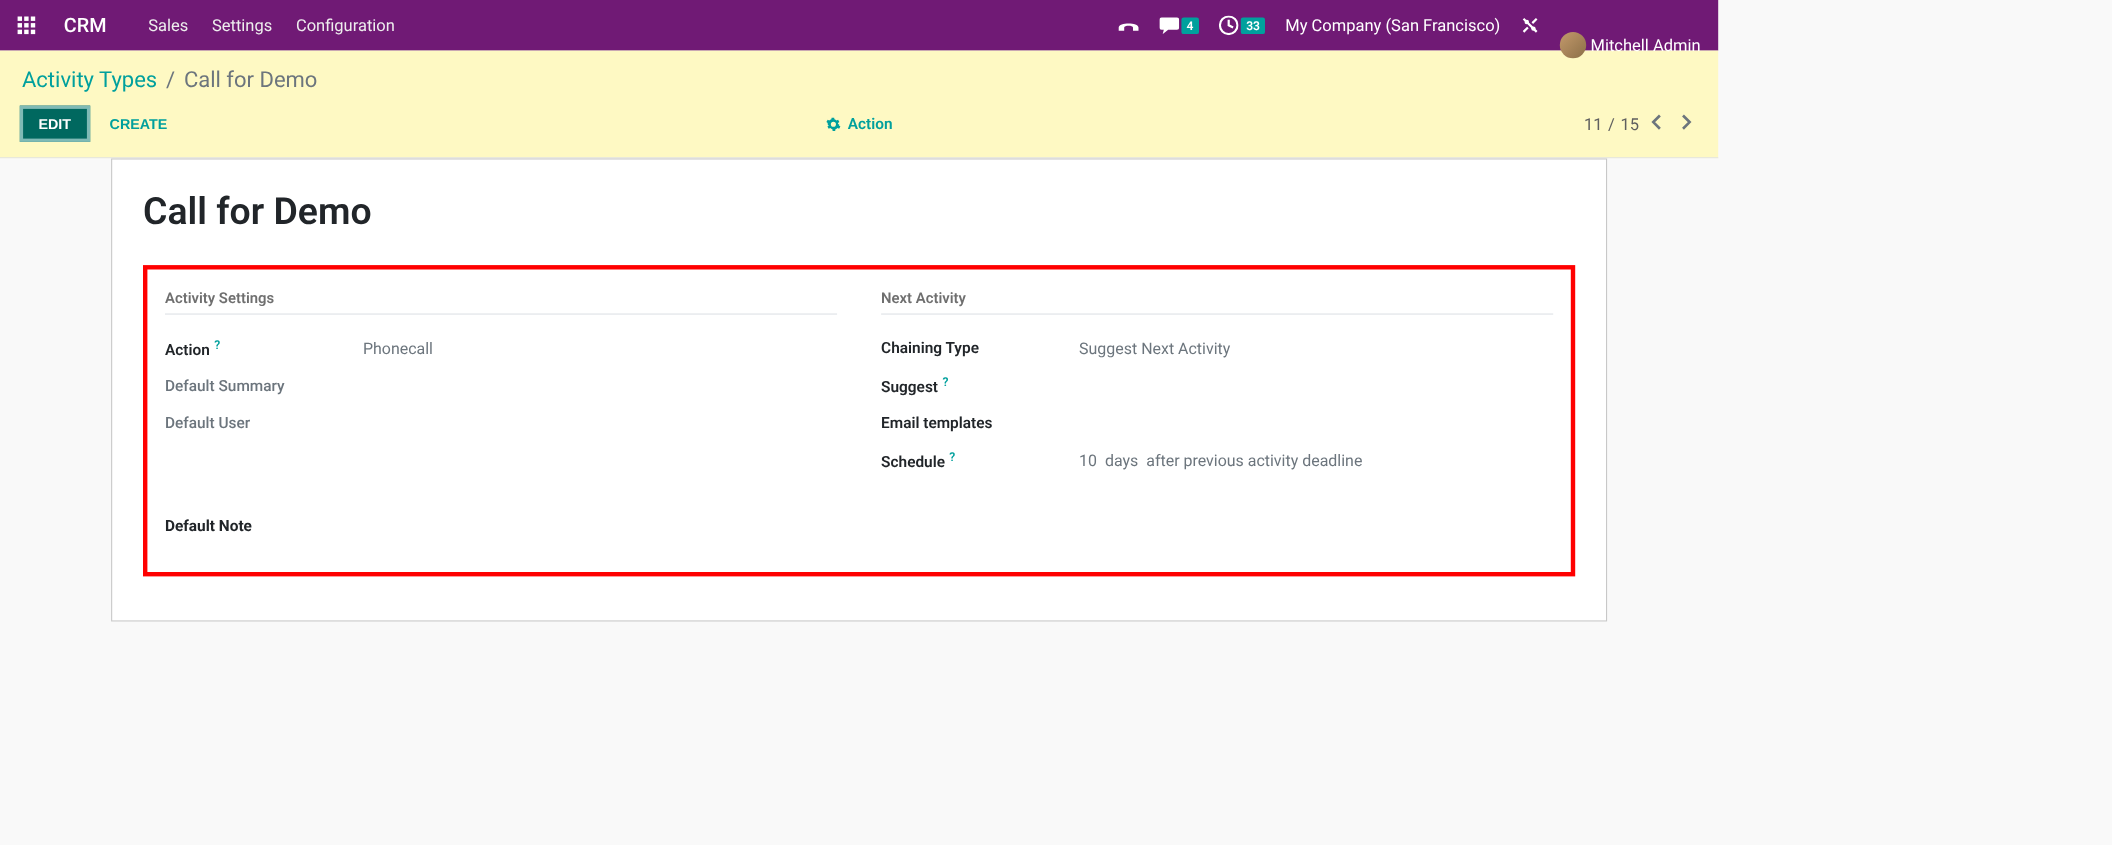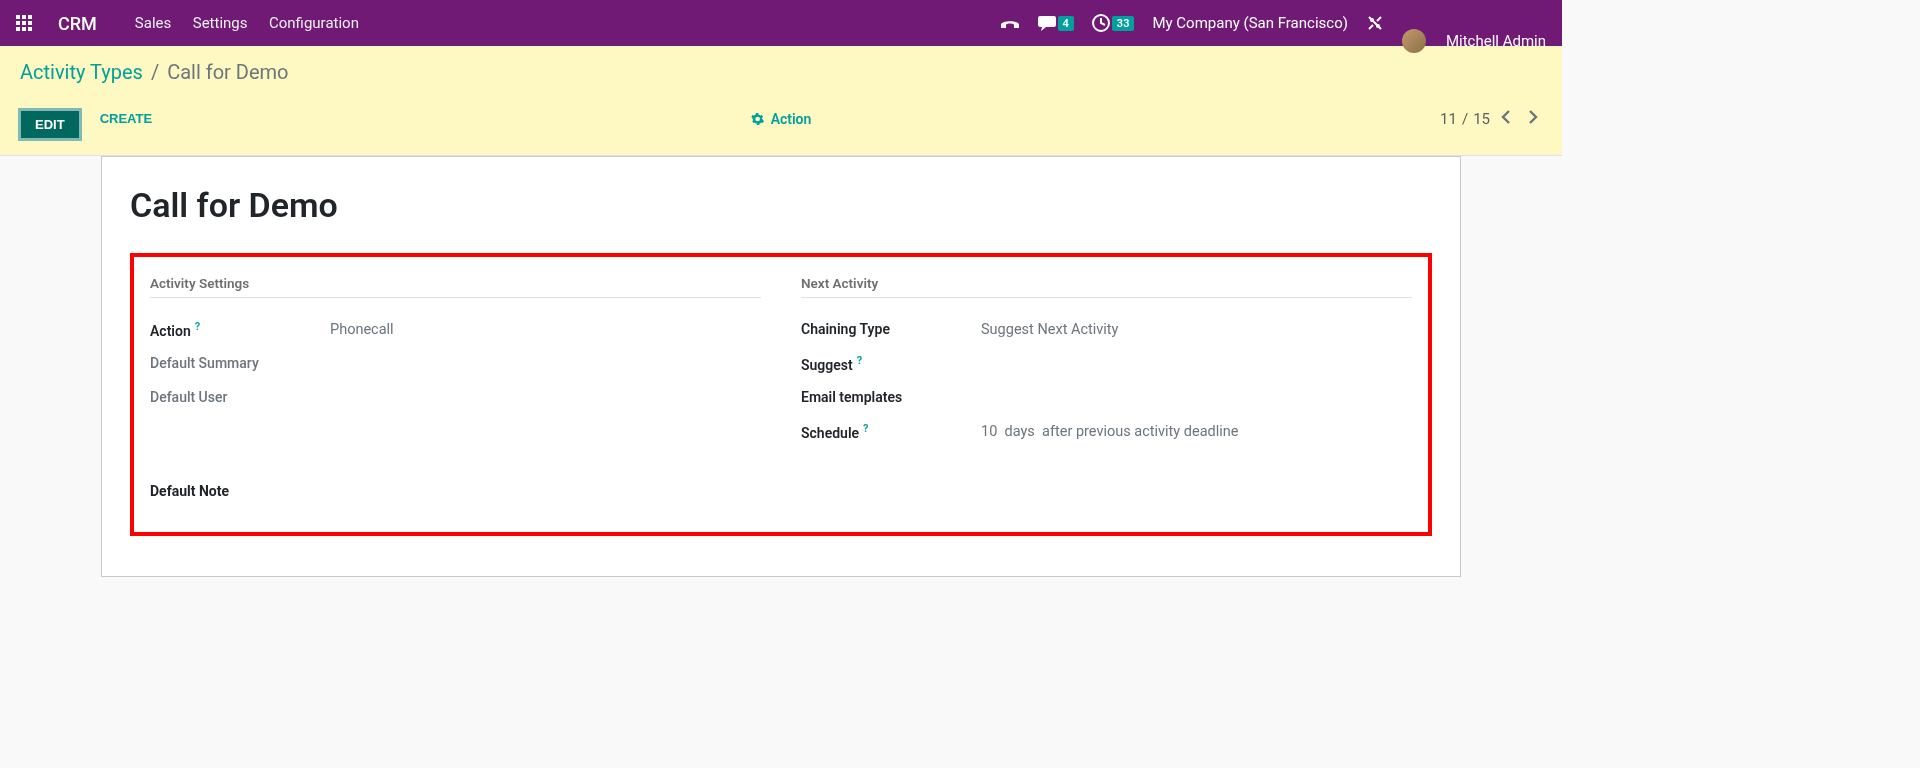--- a/index.html
+++ b/index.html
@@ -70,21 +70,21 @@
     margin-left: 2px;
   }
   .company {
     color: #fff;
     font-size: 15px;
     cursor: pointer;
   }
   .user-area {
     display: flex;
     align-items: center;
-    gap: 20px;
+    gap: 4px;
     cursor: pointer;
     margin-top: 36px;
   }
   .avatar {
     width: 24px; height: 24px; border-radius: 50%;
     background: linear-gradient(135deg, #c49a6c, #8b6f47);
     display: inline-block;
   }
   .user-name { color: #fff; font-size: 15px; }
 
@@ -119,21 +119,20 @@
     position: relative;
   }
   .btn-edit {
     background: #00685f;
     border: 3px solid #7fbab5;
     color: #fff;
     font-weight: 700;
     font-size: 13px;
     padding: 6px 14px;
     cursor: pointer;
-    margin-top: 12px;
   }
   .btn-create {
     color: #00A09D;
     background: none;
     border: none;
     font-weight: 700;
     font-size: 13px;
     margin-left: 18px;
     cursor: pointer;
   }

